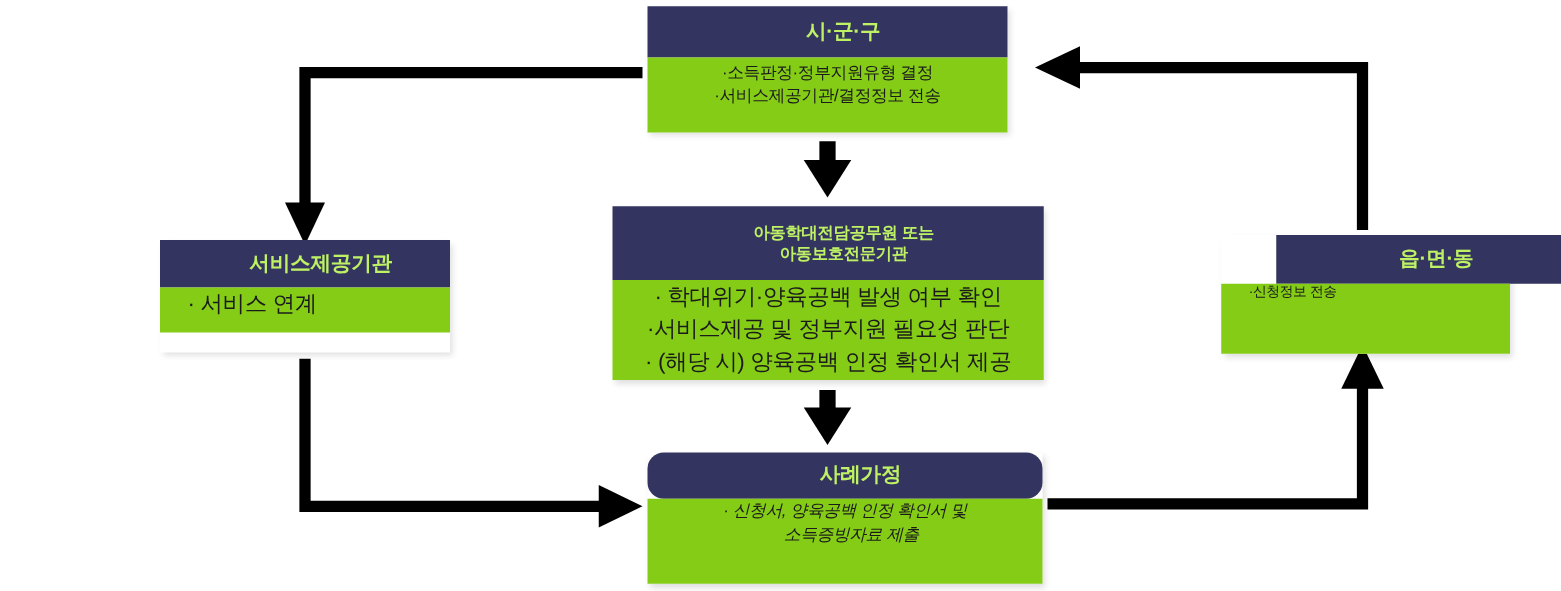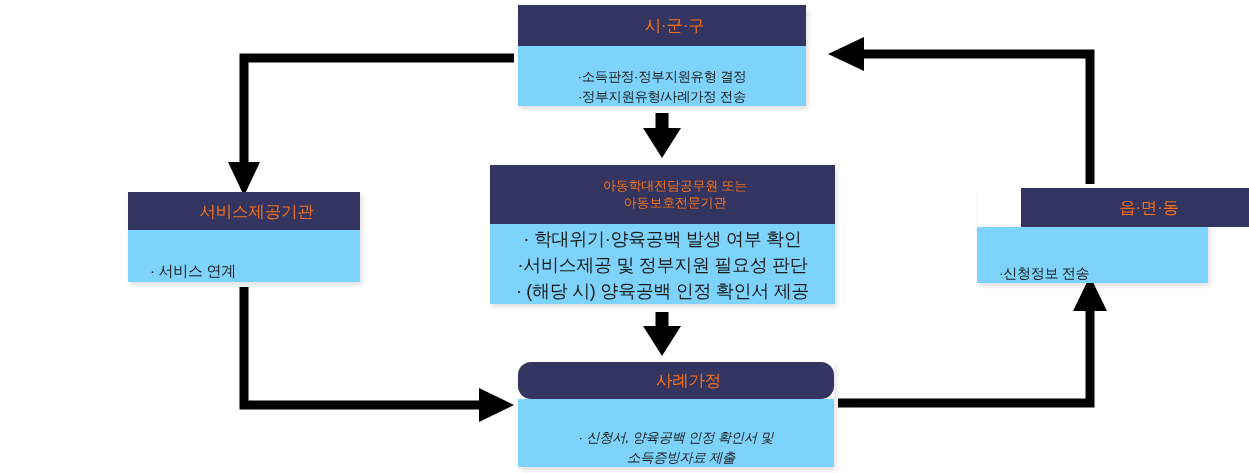--- a/index.html
+++ b/index.html
@@ -27,72 +27,72 @@
   }
   .node {
     position: absolute;
     background: #ffffff;
     box-shadow: 2px 3px 5px rgba(0,0,0,0.13);
     box-sizing: border-box;
     z-index: 2;
   }
   .node-header {
     background: #33345f;
-    color: #f97316;
-    font-weight: normal;
+    color: #bef264;
+    font-weight: bold;
     text-align: center;
     letter-spacing: -0.2px;
     display: flex;
     align-items: center;
     justify-content: center;
     box-sizing: border-box;
     width: 100%;
     padding-left: 25px;
   }
   .node-header .hdr-line {
     display: block;
     line-height: 1.25;
   }
   .node-body {
     box-sizing: border-box;
     width: 100%;
-    background: #7dd3fc;
+    background: #84cc16;
     color: #1b1b1b;
     display: flex;
     flex-direction: column;
     align-items: center;
-    justify-content: flex-end;
+    justify-content: flex-start;
   }
   .body-line {
     display: block;
     white-space: pre;
     line-height: 1.45;
     letter-spacing: -0.3px;
     text-align: left;
   }
 
   
   #node-sigungu { left: 518px; top: 5px; width: 288px; height: 101px; }
   #node-sigungu .node-header { height: 41px; font-size: 16.5px; }
   #node-sigungu .node-body { height: 60px; font-size: 13.4px; padding-top: 2px; }
 
   
   #node-service { left: 128px; top: 192px; width: 232px; height: 90px; }
   #node-service .node-header { height: 38px; font-size: 16.5px; text-align: center; }
-  #node-service .node-body { height: 52px; font-size: 15px; align-items: flex-start; padding-left: 22px; }
+  #node-service .node-body { height: 36px; font-size: 18px; align-items: flex-start; padding-left: 22px; }
 
   
   #node-officer { left: 490px; top: 165px; width: 345px; height: 139px; }
   #node-officer .node-header { height: 59px; font-size: 13px; flex-direction: column; }
   #node-officer .node-body { height: 80px; font-size: 18px; }
 
   
   #node-eup { left: 977px; top: 188px; width: 231px; height: 95px; }
   #node-eup .node-header { height: 39px; font-size: 16.5px; margin-left: 44px; }
-  #node-eup .node-body { height: 56px; font-size: 14px; align-items: flex-start; padding-left: 22px; }
+  #node-eup .node-body { height: 56px; font-size: 11px; align-items: flex-start; padding-left: 22px; }
 
   
   #node-case { left: 518px; top: 362px; width: 316px; height: 105px; }
   #node-case .node-header { height: 37px; font-size: 16.5px; border-radius: 13px; }
   #node-case .node-body { height: 68px; font-size: 13.4px; font-style: italic; }
 </style>
 </head>
 <body>
 
 <div id="diagram">
@@ -129,21 +129,21 @@
       <polygon points="1090,276 1073,311 1107,311" fill="#000000"></polygon>
     </g>
   </svg>
 
   <div class="node" id="node-sigungu">
     <div class="node-header">
       <span class="hdr-line">시·군·구</span>
     </div>
     <div class="node-body">
       <span class="body-line">·소득판정·정부지원유형 결정</span>
-      <span class="body-line">·정부지원유형/사례가정 전송</span>
+      <span class="body-line">·서비스제공기관/결정정보 전송</span>
     </div>
   </div>
 
   <div class="node" id="node-service">
     <div class="node-header">
       <span class="hdr-line">서비스제공기관</span>
     </div>
     <div class="node-body">
       <span class="body-line">· 서비스 연계</span>
     </div>

